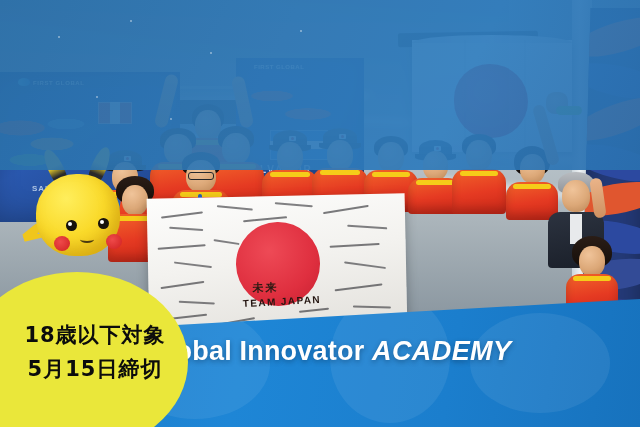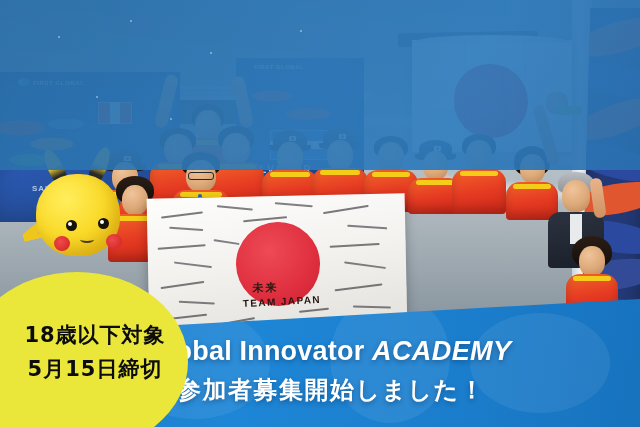--- a/index.html
+++ b/index.html
@@ -575,19 +575,18 @@
   <div class="band">
     <span class="ghost g1"></span>
     <span class="ghost g2"></span>
     <span class="ghost g3"></span>
   </div>
 
   <div class="band-text line-en">
     <span>Global Innovator</span><span>&nbsp;</span><span class="italic">ACADEMY</span>
   </div>
 
-  <div class="band-text line-jp">参加者募集開始しました！</div>
 
   <div class="badge-circle"></div>
   <div class="badge-lines">18歳以下対象
 5月15日締切</div>
 
 </div>
 
 </body></html>

